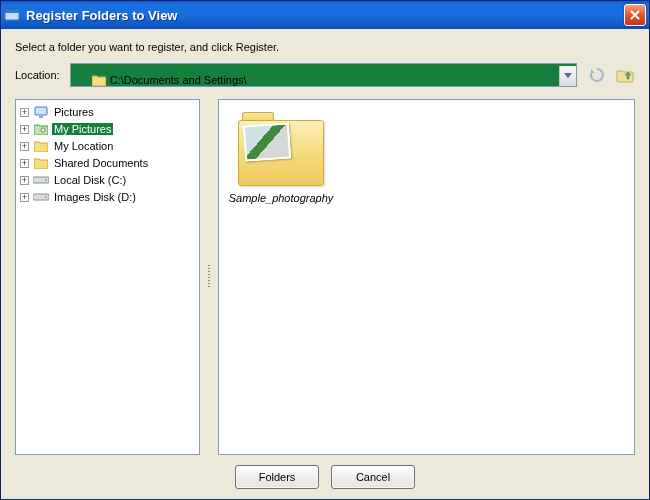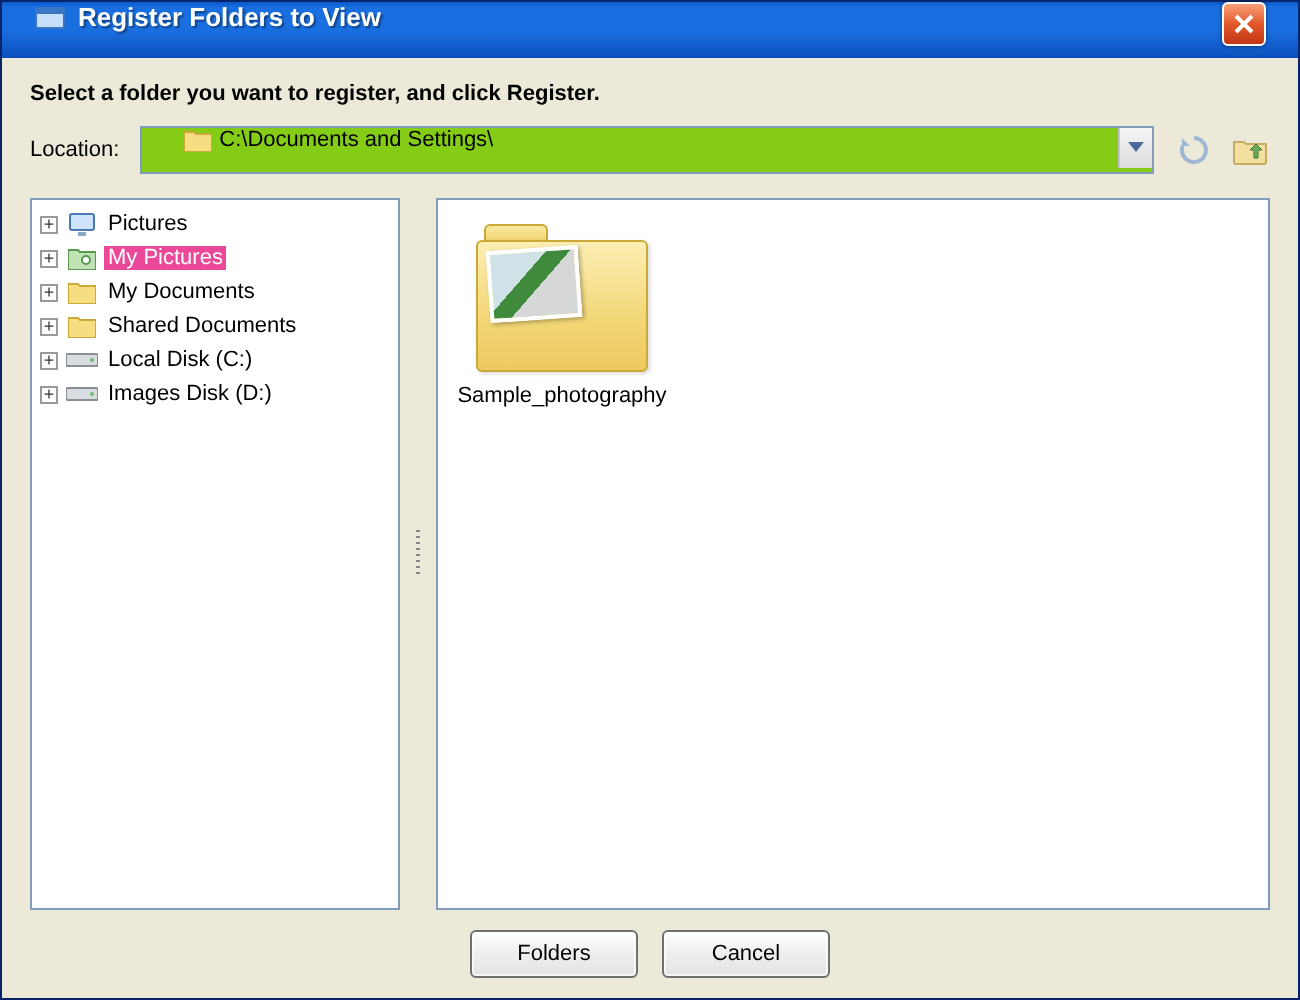--- a/index.html
+++ b/index.html
@@ -18,21 +18,22 @@
     box-sizing: border-box;
     display: flex;
     flex-direction: column;
     background: #ece9d8;
   }
   .titlebar {
     height: 28px;
     background: linear-gradient(to bottom, #0a59cc 0%, #1a6fe0 10%, #1a6fe0 50%, #0a4fbc 100%);
     color: #fff;
     display: flex;
-    padding: 0 16px;
+    align-items: center;
+    padding: 0 3px;
   }
   .tb-icon {
     width: 16px; height: 16px; margin-right: 6px;
     display:inline-block;
   }
   .tb-title {
     flex: 1;
     font-weight: bold;
     font-size: 13px;
     text-shadow: 1px 1px 1px rgba(0,0,0,0.4);
@@ -45,35 +46,35 @@
     display:flex; align-items:center; justify-content:center;
     color:#fff; font-weight:bold;
     box-shadow: 0 0 2px rgba(0,0,0,0.5);
   }
   .content {
     flex:1;
     padding: 12px 14px 8px 14px;
     display:flex;
     flex-direction:column;
   }
-  .instruction { margin-bottom: 10px; font-weight: bold; }
+  .instruction { margin-bottom: 10px; }
   .note { margin-bottom: 14px; }
   .location-row {
     display:flex;
     align-items:center;
     margin-bottom: 12px;
   }
   .loc-label { margin-right: 10px; }
   .loc-select {
     flex:1;
     height: 22px;
     border: 1px solid #7f9db9;
-    background:#84cc16;
-    display:flex;
-    align-items:flex-start;
+    background:#15803d;
+    display:flex;
+    align-items:flex-end;
     position: relative;
     padding-left: 16px;
   }
   .loc-select-inner {
     display:flex;
     align-items:center;
     padding: 0 4px;
     flex:1;
   }
   .loc-dd-arrow {
@@ -127,21 +128,21 @@
   }
   .t-icon {
     width: 16px;
     display:inline-flex; align-items:center; justify-content:center;
     margin-right: 3px;
   }
   .t-label {
     padding: 0 2px;
   }
   .t-label.selected {
-    background: #ec4899;
+    background: #15803d;
     color:#fff;
   }
   .splitter {
     width: 6px;
     background: #ece9d8;
     position:relative;
     display:flex;
     align-items:center;
     justify-content:center;
   }
@@ -190,20 +191,21 @@
     width: 42px; height: 32px;
     border: 2px solid #fff;
     box-shadow: 1px 1px 2px rgba(0,0,0,0.3);
     transform: rotate(-4deg);
     background: linear-gradient(135deg, #cfe2e8 0 38%, #3f8a3c 38% 55%, #d6d8d8 55% 100%);
   }
   .folder-label {
     text-align:center;
     margin-top: 4px;
     font-size: 11px;
+    font-style: italic;
   }
   .button-row {
     display:flex;
     justify-content:center;
     gap: 12px;
     padding: 10px 0 2px 0;
   }
   .btn {
     min-width: 82px;
     height: 22px;
@@ -298,21 +300,21 @@
             </span>
             <span class="t-label selected">My Pictures</span>
           </div>
           <div class="tree-item">
             <span class="expander">+</span>
             <span class="t-icon mini-folder">
               <svg viewBox="0 0 14 12">
                 <path d="M0 2 h5 l1 1 h8 v8 a1 1 0 0 1 -1 1 h-12 a1 1 0 0 1 -1 -1 z" fill="#f6dd82" stroke="#caa936"></path>
               </svg>
             </span>
-            <span class="t-label">My Documents</span>
+            <span class="t-label">My Location</span>
           </div>
           <div class="tree-item">
             <span class="expander">+</span>
             <span class="t-icon mini-folder">
               <svg viewBox="0 0 14 12">
                 <path d="M0 2 h5 l1 1 h8 v8 a1 1 0 0 1 -1 1 h-12 a1 1 0 0 1 -1 -1 z" fill="#f6dd82" stroke="#caa936"></path>
               </svg>
             </span>
             <span class="t-label">Shared Documents</span>
           </div>

